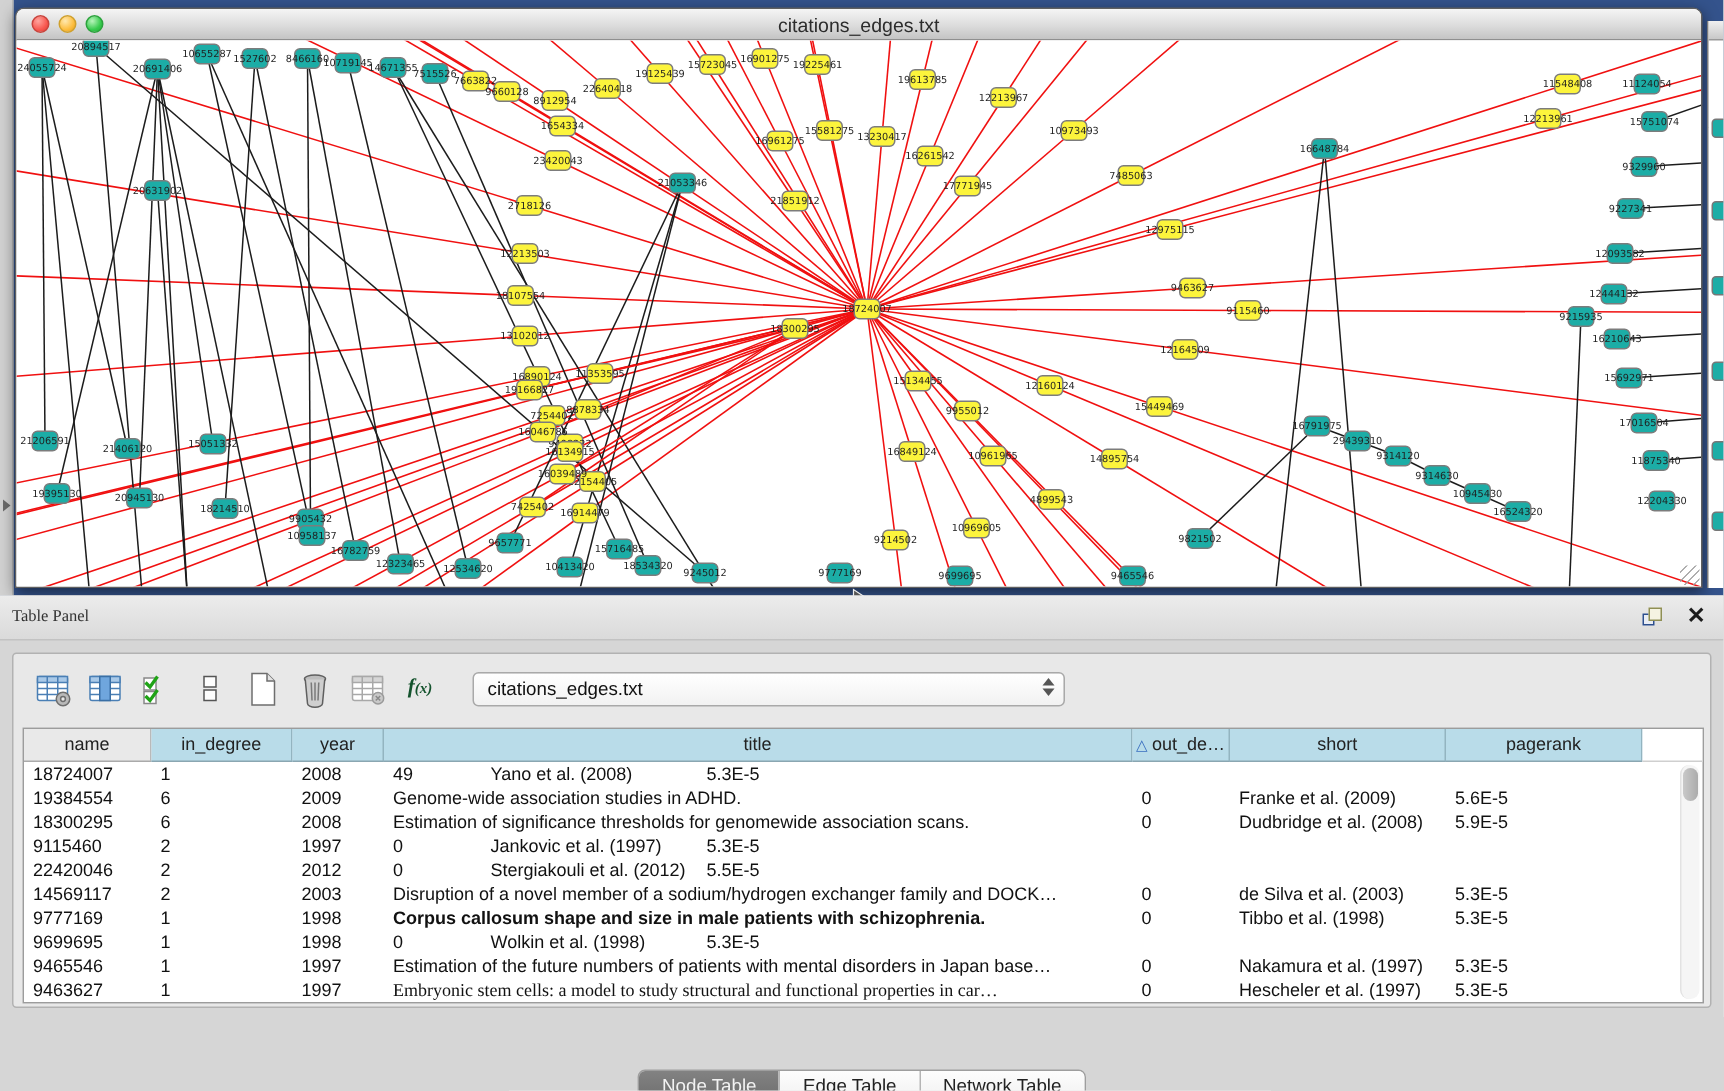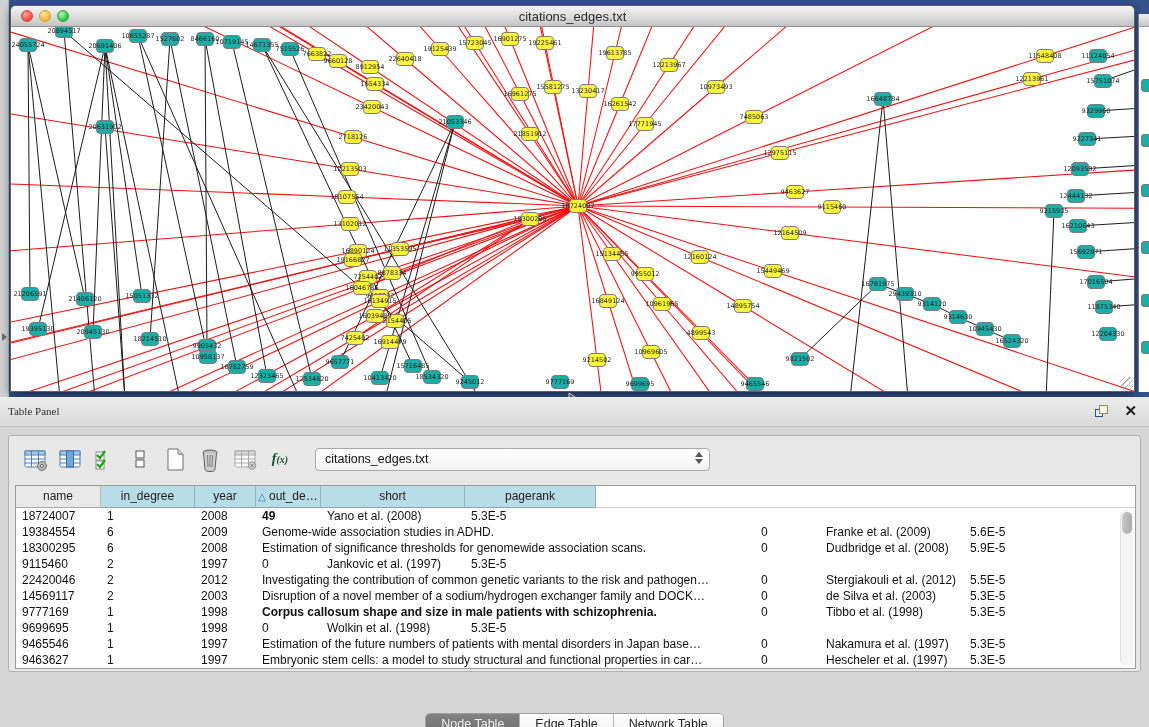--- a/index.html
+++ b/index.html
@@ -793,31 +793,32 @@
               <span class="down"></span>
             </span>
         </div>
       </div>
 
       <div id="tablewrap">
         <div id="thead">
             <div class="hcell gray" style="width: 85px;">name</div>
             <div class="hcell" style="width: 94px;">in_degree</div>
             <div class="hcell" style="width: 61px; text-align: center;">year</div>
+            <div class="hcell" style="width: 499px;">title</div>
             <div class="hcell" style="width: 65px;"><span class="sort-tri">△</span>out_de…</div>
             <div class="hcell" style="width: 144px;">short</div>
             <div class="hcell" style="width: 131px;">pagerank</div>
             <div class="hcell filler"></div>
           </div>
         <div id="tbody">
             <div class="trow">
               <div class="tcell" style="width: 85px;">18724007</div>
               <div class="tcell" style="width: 94px;">1</div>
               <div class="tcell" style="width: 61px;">2008</div>
-              <div class="tcell" style="width: 65px; font-weight: bold;">49</div>
+              <div class="tcell" style="width: 65px;">49</div>
               <div class="tcell" style="width: 144px;">Yano et al. (2008)</div>
               <div class="tcell" style="width: 131px;">5.3E-5</div>
             </div>
             <div class="trow">
               <div class="tcell" style="width: 85px;">19384554</div>
               <div class="tcell" style="width: 94px;">6</div>
               <div class="tcell" style="width: 61px;">2009</div>
               <div class="tcell" style="width: 499px;">Genome-wide association studies in ADHD.</div>
               <div class="tcell" style="width: 65px;">0</div>
               <div class="tcell" style="width: 144px;">Franke et al. (2009)</div>
@@ -837,21 +838,20 @@
               <div class="tcell" style="width: 94px;">2</div>
               <div class="tcell" style="width: 61px;">1997</div>
               <div class="tcell" style="width: 65px;">0</div>
               <div class="tcell" style="width: 144px;">Jankovic et al. (1997)</div>
               <div class="tcell" style="width: 131px;">5.3E-5</div>
             </div>
             <div class="trow">
               <div class="tcell" style="width: 85px;">22420046</div>
               <div class="tcell" style="width: 94px;">2</div>
               <div class="tcell" style="width: 61px;">2012</div>
-              <div class="tcell" style="width: 499px;">Investigating the contribution of common genetic variants to the risk and pathogen…</div>
               <div class="tcell" style="width: 65px;">0</div>
               <div class="tcell" style="width: 144px;">Stergiakouli et al. (2012)</div>
               <div class="tcell" style="width: 131px;">5.5E-5</div>
             </div>
             <div class="trow">
               <div class="tcell" style="width: 85px;">14569117</div>
               <div class="tcell" style="width: 94px;">2</div>
               <div class="tcell" style="width: 61px;">2003</div>
               <div class="tcell" style="width: 499px;">Disruption of a novel member of a sodium/hydrogen exchanger family and DOCK…</div>
               <div class="tcell" style="width: 65px;">0</div>
@@ -881,21 +881,21 @@
               <div class="tcell" style="width: 61px;">1997</div>
               <div class="tcell" style="width: 499px;">Estimation of the future numbers of patients with mental disorders in Japan base…</div>
               <div class="tcell" style="width: 65px;">0</div>
               <div class="tcell" style="width: 144px;">Nakamura et al. (1997)</div>
               <div class="tcell" style="width: 131px;">5.3E-5</div>
             </div>
             <div class="trow">
               <div class="tcell" style="width: 85px;">9463627</div>
               <div class="tcell" style="width: 94px;">1</div>
               <div class="tcell" style="width: 61px;">1997</div>
-              <div class="tcell" style="width: 499px;">Embryonic stem cells: a model to study structural and functional properties in car…</div>
+              <div class="tcell" style="width: 499px; font-family: Liberation Serif, serif;">Embryonic stem cells: a model to study structural and functional properties in car…</div>
               <div class="tcell" style="width: 65px;">0</div>
               <div class="tcell" style="width: 144px;">Hescheler et al. (1997)</div>
               <div class="tcell" style="width: 131px;">5.3E-5</div>
             </div>
           </div>
         <div id="vscroll">
             <div id="vthumb"></div>
           </div>
       </div>
 

